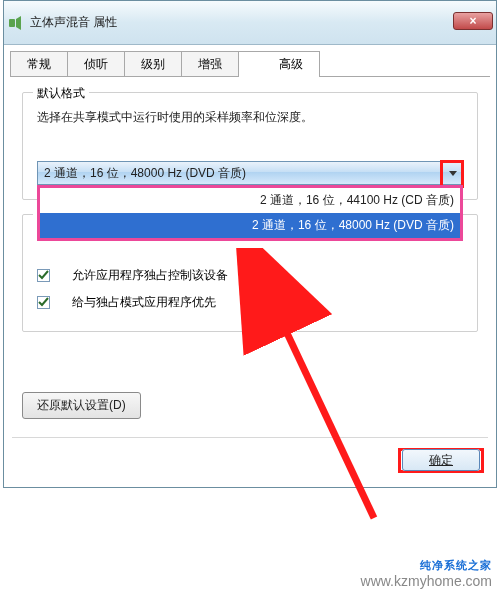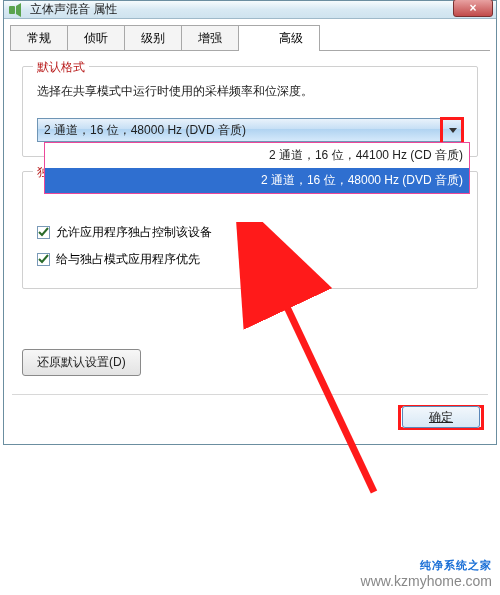--- a/index.html
+++ b/index.html
@@ -1,37 +1,37 @@
 <!DOCTYPE html>
 <html><head>
 <meta charset="utf-8">
 <style>
   * { box-sizing: border-box; margin: 0; padding: 0; font-family: "Microsoft YaHei", "SimSun", sans-serif; font-size: 12px; }
   body { width: 500px; height: 595px; background: #fff; position: relative; overflow: hidden; }
   .window { width: 494px; margin: 0 0 0 3px; border: 1px solid #6b8ea0; background: #fff; }
-  .titlebar { height: 18px; background: linear-gradient(to bottom, #f6fbfd, #d8e9f3 50%, #cfe3ef); display: flex; align-items: center; padding: 0 4px; border-bottom: 1px solid #9fb9c9; }
+  .titlebar { height: 44px; background: linear-gradient(to bottom, #f6fbfd, #d8e9f3 50%, #cfe3ef); display: flex; align-items: center; padding: 0 4px; border-bottom: 1px solid #9fb9c9; }
   .titlebar-icon { width: 16px; height: 16px; margin-right: 6px; display: inline-flex; align-items: center; justify-content: center; }
   .titlebar-title { color: #1a1a1a; flex: 1; }
   .close-btn { width: 40px; height: 18px; background: linear-gradient(to bottom,#e8a1a1,#c14a4a); border: 1px solid #7a3030; border-radius: 3px; display: flex; align-items: center; justify-content: center; color: #fff; font-weight: bold; font-size: 11px; margin-top:-4px; margin-right:-1px;}
   .tabs { display: flex; margin: 6px 6px 0 6px; }
   .tab { padding: 4px 16px; border: 1px solid #a8a8a8; border-bottom: none; background: #f4f4f4; margin-right: -1px; cursor: default; text-align: right; }
   .tab.active { background: #fff; position: relative; z-index: 2; padding-left: 40px; }
   .tab-border { height: 1px; background: #a8a8a8; margin: 0 6px; position: relative; top: -1px; z-index: 1; }
   .content { padding: 14px 18px 10px 18px; position: relative; }
   .groupbox { border: 1px solid #d0d0d0; border-radius: 2px; padding: 16px 14px 10px 14px; margin-bottom: 14px; position: relative; }
-  .groupbox-title { position: absolute; top: -8px; left: 10px; background: #fff; padding: 0 4px; color: #b91c1c; }
-  .desc { color: #222; margin-bottom: 18px; }
+  .groupbox-title { position: absolute; top: -8px; left: 10px; background: #fff; padding: 0 4px; color: #000000; }
+  .desc { color: #222; margin-bottom: 35px; }
   .combo-row { position: relative; margin-bottom: 4px; text-align: right; }
   .combo { width: 100%; height: 24px; border: 1px solid #6f95b5; background: linear-gradient(to bottom,#e9f2fb,#c6dff5 45%,#b0d3f1 46%,#d5e9fb); display: flex; align-items: center; padding: 0 6px; color: #222; position: relative; }
   .combo-arrow { position: absolute; right: 0; top: 0; width: 20px; height: 100%; border-left: 1px solid #6f95b5; display: flex; align-items: center; justify-content: center; background: linear-gradient(to bottom,#e9f2fb,#c6dff5 45%,#b0d3f1 46%,#d5e9fb); }
   .combo-arrow-hl { position: absolute; right: -2px; top: -2px; width: 24px; height: 28px; border: 3px solid #ff1a1a; pointer-events: none; }
-  .dropdown { position: absolute; left: 7px; top: 24px; width: 100%; background: #fff; border: 1px solid #ec4899; z-index: 10; }
+  .dropdown { position: absolute; left: 0; top: 24px; width: 100%; background: #fff; border: 3px solid #ec4899; z-index: 10; }
   .dropdown-item { padding: 4px 6px; color: #222; }
   .dropdown-item.sel { background: #2f6fd0; color: #fff; }
-  .chk-row { display: flex; align-items: center; margin: 10px 0; gap: 6px; }
+  .chk-row { display: flex; align-items: center; margin: 10px 0; gap: 22px; }
   .chk { width: 13px; height: 13px; border: 1px solid #7a9ab8; background: #fff; display: inline-flex; align-items: center; justify-content: center; }
   .chk svg { display: block; }
   .restore-btn { display: inline-block; padding: 4px 14px; border: 1px solid #8a8a8a; border-radius: 3px; background: linear-gradient(to bottom,#f7f7f7,#e3e3e3); color: #222; }
   .footer-row { display: flex; justify-content: flex-end; padding: 10px 12px 14px 12px; gap: 8px; }
   .ok-btn { padding: 3px 26px; border: 1px solid #5a86b8; border-radius: 3px; background: linear-gradient(to bottom,#f2f7fc,#d8e8f5); color: #222; text-decoration: underline; }
   .ok-hl { border: 3px solid #ff1a1a; padding: 1px; display: inline-block; }
   .footer-row-sep { border-top: 1px solid #d8d8d8; margin: 0 8px; }
   .arrow-svg { position: absolute; left: 230px; top: 170px; pointer-events: none; z-index: 20; }
   .watermark { position: absolute; right: 8px; bottom: 6px; text-align: right; }
   .wm1 { color: #1a6fd6; font-size: 11px; font-weight: 600; letter-spacing: 1px; }

